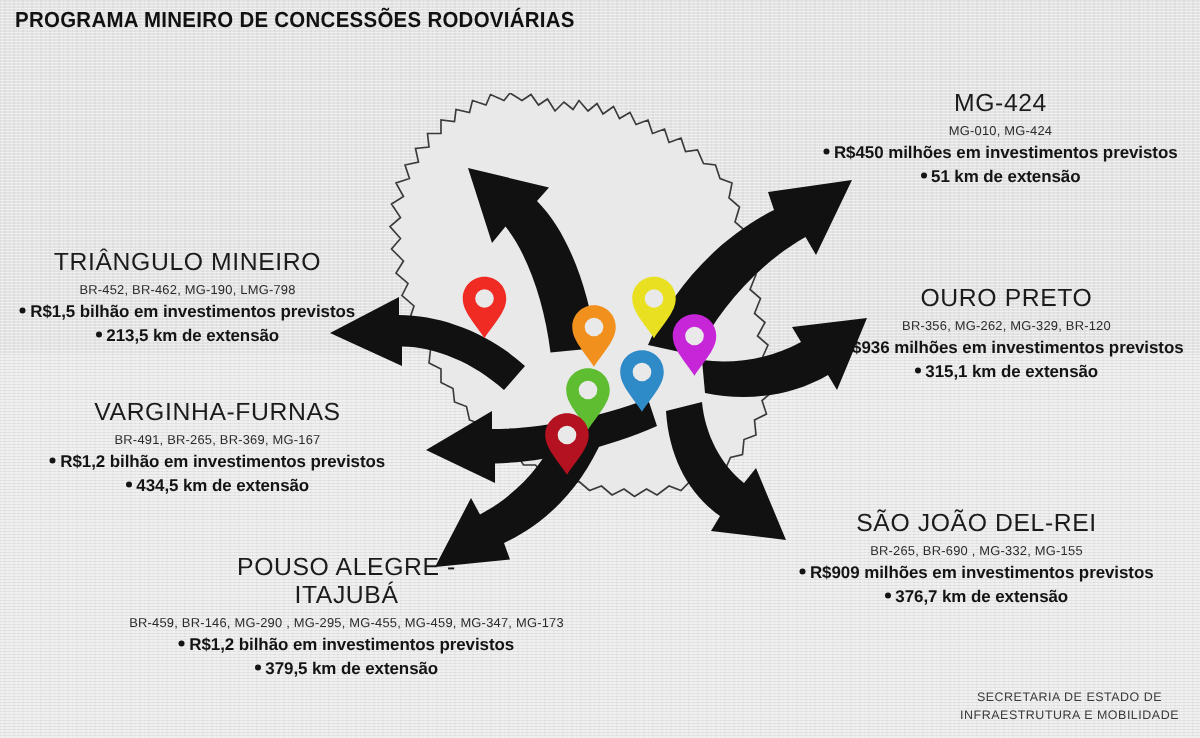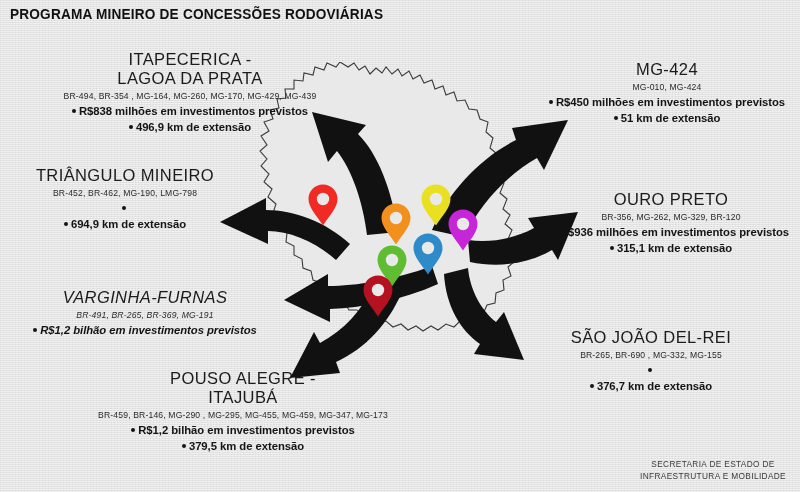--- a/index.html
+++ b/index.html
@@ -155,42 +155,36 @@
       </svg></div>
     <div class="pin" style="left: 362px; top: 274px;"><svg width="32" height="44" viewBox="0 0 32 44">
         <path d="M16 1.5 C7.7 1.5 1.5 8 1.5 16 C1.5 25 10 33 16 42.5 C22 33 30.5 25 30.5 16 C30.5 8 24.3 1.5 16 1.5 Z" fill="#b41220"></path>
         <circle cx="16" cy="16" r="6.2" fill="#e9e9e9"></circle>
       </svg></div>
   </div>
 
 <div class="stage">
   <div id="title">PROGRAMA MINEIRO DE CONCESSÕES  RODOVIÁRIAS</div>
 
-  <div class="block" style="left:30px;top:50px;width:320px;">
-    <div class="b-name">ITAPECERICA -
-LAGOA DA PRATA</div>
-    <div class="b-roads">BR-494, BR-354 , MG-164, MG-260, MG-170, MG-429, MG-439</div>
-    <div class="b-line"><span class="dot"></span><span>R$838 milhões em investimentos previstos</span></div>
-    <div class="b-line"><span class="dot"></span><span>496,9 km de extensão</span></div>
-  </div>
 
   <div class="block" style="left:-5px;top:166px;width:260px;">
     <div class="b-name">TRIÂNGULO MINEIRO</div>
     <div class="b-roads">BR-452, BR-462, MG-190, LMG-798</div>
-    <div class="b-line"><span class="dot"></span></div>
-    <div class="b-line"><span class="dot"></span><span>694,9 km de extensão</span></div>
-  </div>
-
-  <div class="block" style="left:5px;top:288px;width:280px;font-style:italic;">
+    <div class="b-line"><span class="dot"></span><span>R$1,5 bilhão em investimentos previstos</span></div>
+    <div class="b-line"><span class="dot"></span><span>213,5 km de extensão</span></div>
+  </div>
+
+  <div class="block" style="left:5px;top:266px;width:280px;">
     <div class="b-name">VARGINHA-FURNAS</div>
-    <div class="b-roads">BR-491, BR-265, BR-369, MG-191</div>
+    <div class="b-roads">BR-491, BR-265, BR-369, MG-167</div>
     <div class="b-line"><span class="dot"></span><span>R$1,2 bilhão em investimentos previstos</span></div>
-  </div>
-
-  <div class="block" style="left:78px;top:369px;width:330px;">
+    <div class="b-line"><span class="dot"></span><span>434,5 km de extensão</span></div>
+  </div>
+
+  <div class="block" style="left:66px;top:369px;width:330px;">
     <div class="b-name">POUSO ALEGRE -
 ITAJUBÁ</div>
     <div class="b-roads">BR-459, BR-146, MG-290 , MG-295, MG-455, MG-459, MG-347, MG-173</div>
     <div class="b-line"><span class="dot"></span><span>R$1,2 bilhão em investimentos previstos</span></div>
     <div class="b-line"><span class="dot"></span><span>379,5 km de extensão</span></div>
   </div>
 
   <div class="block" style="left:528px;top:60px;width:278px;">
     <div class="b-name">MG-424</div>
     <div class="b-roads">MG-010, MG-424</div>
@@ -198,22 +192,22 @@
     <div class="b-line"><span class="dot"></span><span>51 km de extensão</span></div>
   </div>
 
   <div class="block" style="left:535px;top:190px;width:272px;">
     <div class="b-name">OURO PRETO</div>
     <div class="b-roads">BR-356, MG-262, MG-329, BR-120</div>
     <div class="b-line"><span class="dot"></span><span>R$936 milhões em  investimentos previstos</span></div>
     <div class="b-line"><span class="dot"></span><span>315,1 km de extensão</span></div>
   </div>
 
-  <div class="block" style="left:505px;top:328px;width:292px;">
+  <div class="block" style="left:505px;top:340px;width:292px;">
     <div class="b-name">SÃO JOÃO DEL-REI</div>
     <div class="b-roads">BR-265, BR-690 , MG-332, MG-155</div>
-    <div class="b-line"><span class="dot"></span></div>
+    <div class="b-line"><span class="dot"></span><span>R$909 milhões em investimentos previstos</span></div>
     <div class="b-line"><span class="dot"></span><span>376,7 km de extensão</span></div>
   </div>
 
   <div id="footer">SECRETARIA DE ESTADO DE
 INFRAESTRUTURA E MOBILIDADE</div>
 </div>
 
 </body></html>

